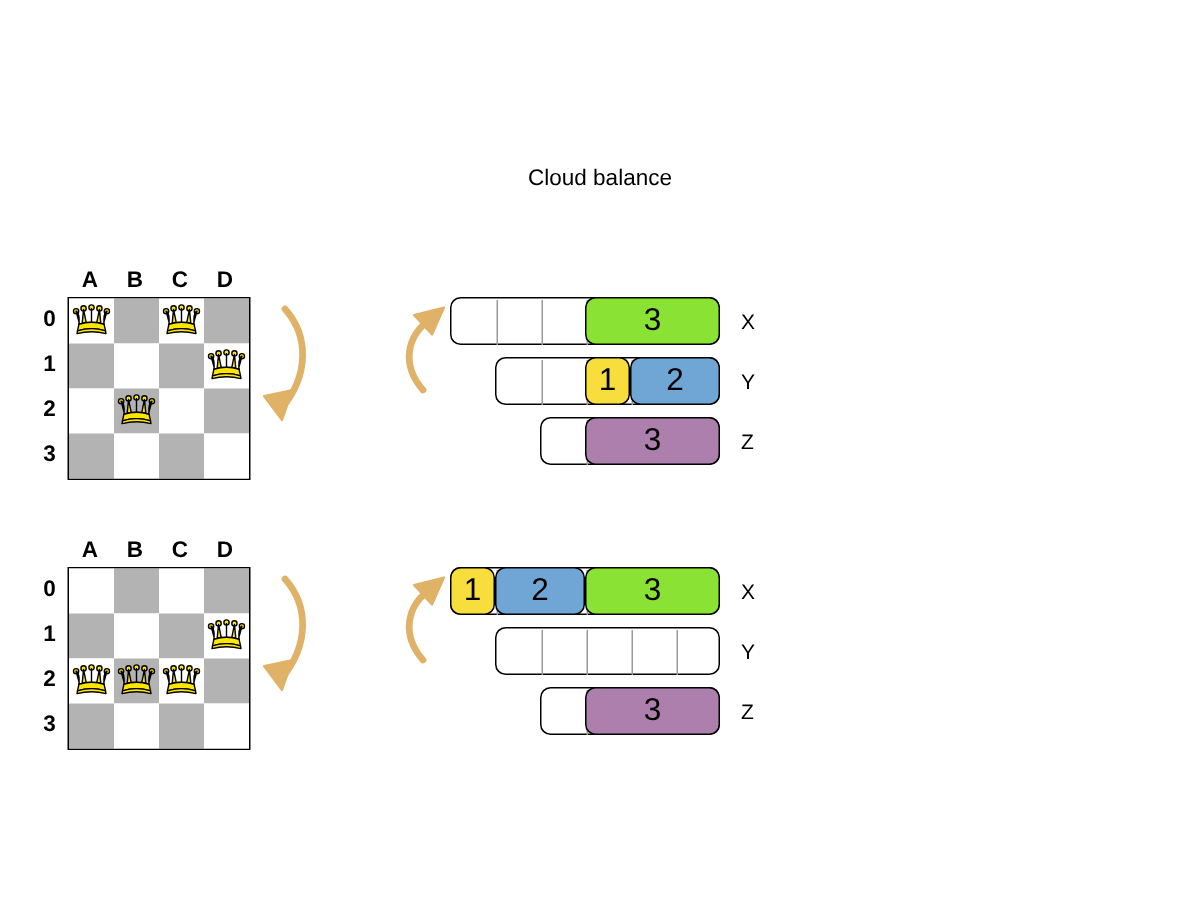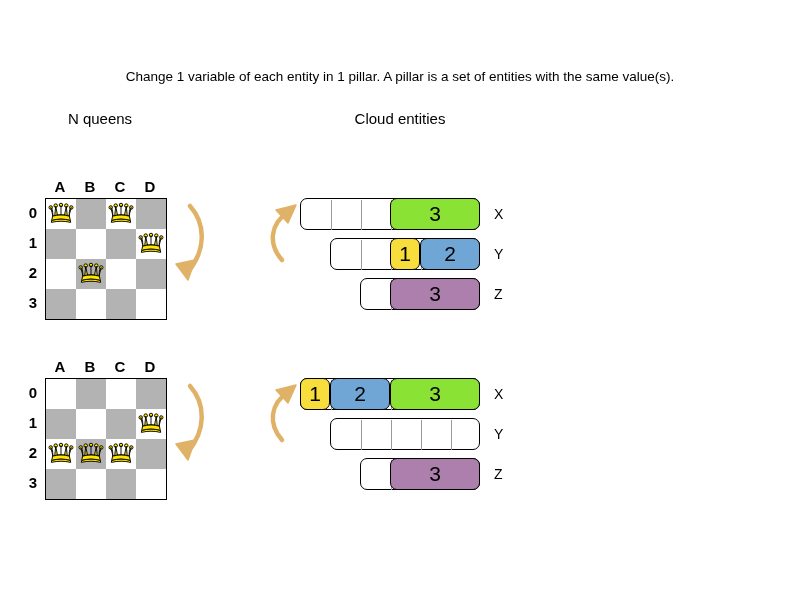--- a/index.html
+++ b/index.html
@@ -164,24 +164,22 @@
     font-size: 14px;
     line-height: 18px;
     white-space: nowrap;
   }
 </style>
 </head>
 <body>
 
 <div class="page">
 
-  <div class="subtitle">Change 1 variable of each entity in 1 pillar. A pillar is a set of entities with the same value(s).</div>
-
-  <div class="section-caption" id="caption-nqueens">N queens</div>
-  <div class="section-caption" id="caption-cloud">Cloud entities</div>
+
+  <div class="section-caption" id="caption-cloud">Cloud balance</div>
 
   <div class="board-block" id="board-block-top">
       <div class="col-labels">
         <div class="col-label" style="left: 0px;">A</div>
         <div class="col-label" style="left: 30px;">B</div>
         <div class="col-label" style="left: 60px;">C</div>
         <div class="col-label" style="left: 90px;">D</div>
       </div>
       <div class="row-labels">
         <div class="row-label" style="top: 0px;">0</div>

